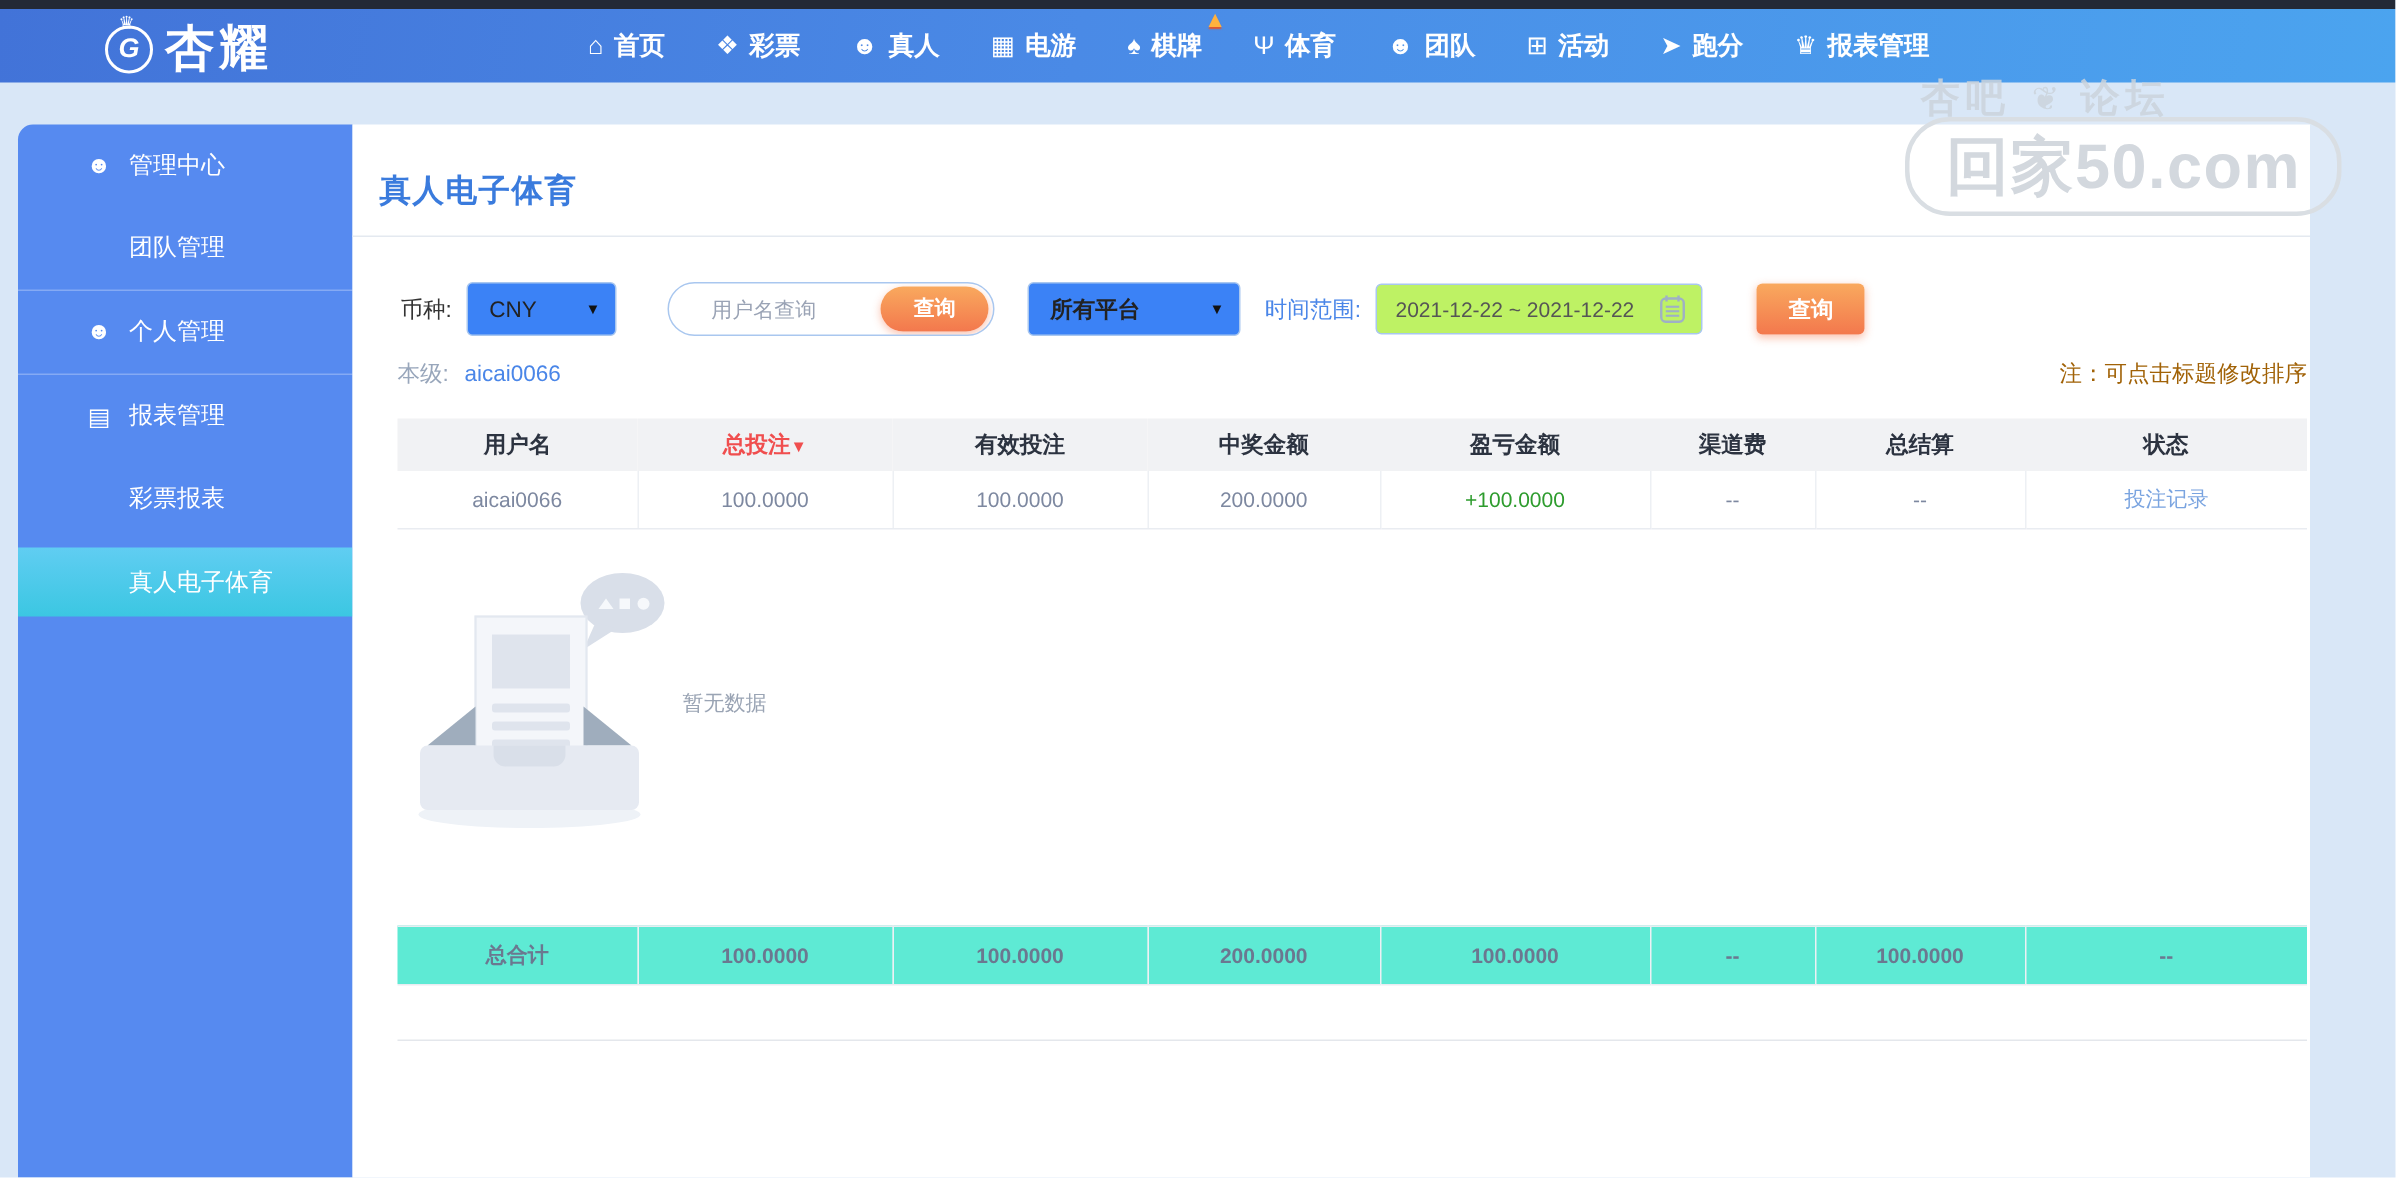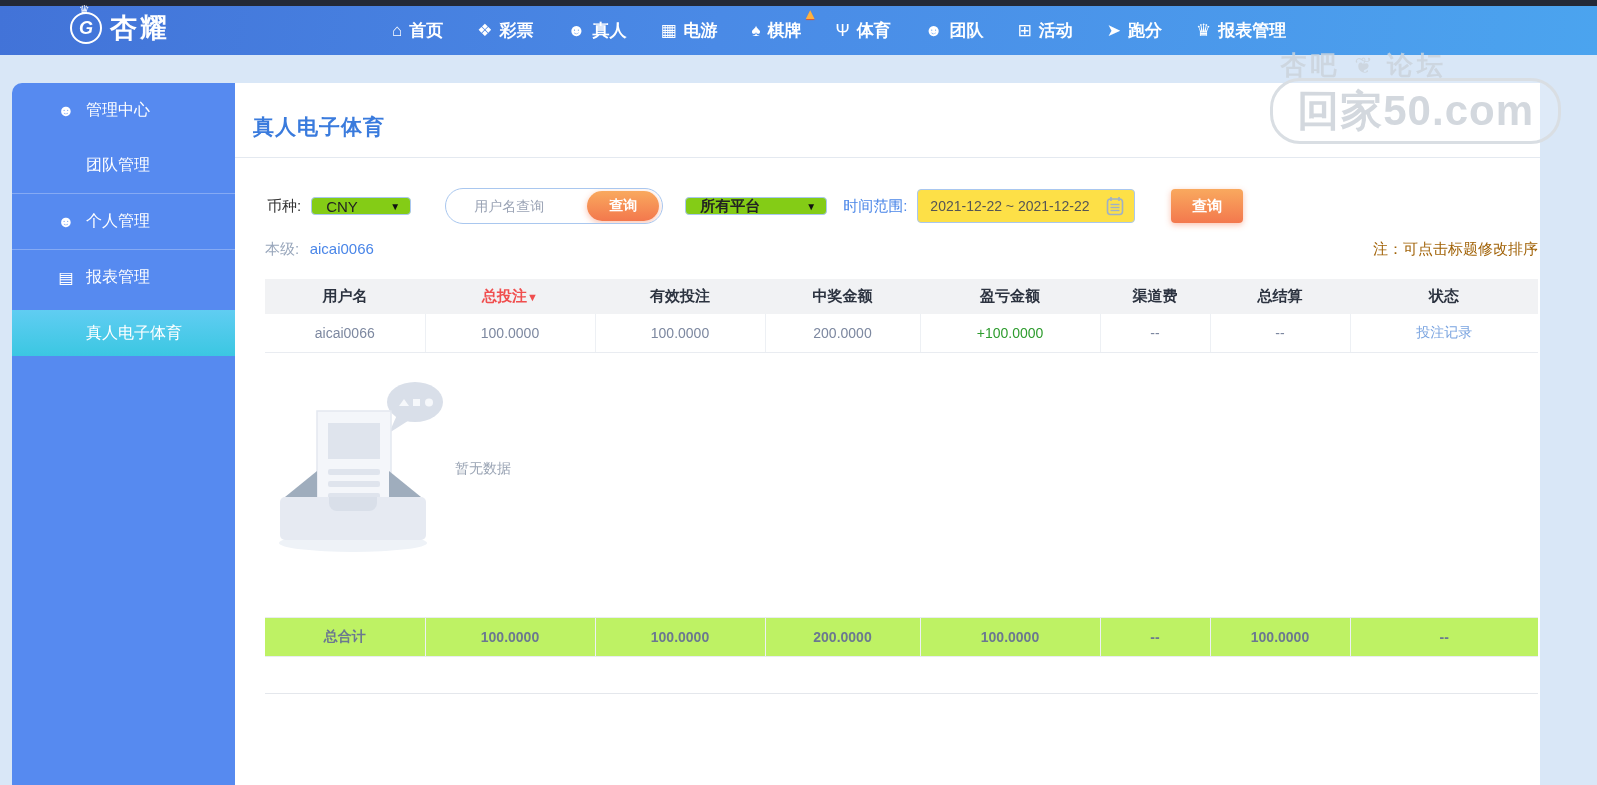--- a/index.html
+++ b/index.html
@@ -21,21 +21,21 @@
     background: linear-gradient(100deg, #4273d8 0%, #4a8ae6 45%, #4ba4ef 100%);
     display:flex; align-items:center; color:#fff;
   }
   .logo { position:absolute; left:70px; top:4px; display:flex; align-items:center; gap:8px; }
   .logo-badge {
     position:relative; width:32px; height:32px; border:2px solid #fff; border-radius:50%;
     display:flex; align-items:center; justify-content:center;
     font-weight:bold; font-size:18px; font-style:italic;
   }
   .logo-crown { position:absolute; top:-10px; left:7px; font-size:12px; line-height:1; }
-  .logo-text { font-size:27px; font-weight:800; letter-spacing:3px; }
+  .logo-text { font-size:33px; font-weight:800; letter-spacing:3px; }
   .nav-menu { margin-left:392px; display:flex; align-items:center; gap:34px; }
   .nav-item { display:flex; align-items:center; gap:7px; font-size:17px; font-weight:700; position:relative; white-space:nowrap; }
   .nav-item .ico { font-size:17px; font-weight:400; }
   .flame-badge {
     position:absolute; top:-13px; right:-16px; font-size:15px; line-height:1;
     color:#ffb23e; text-shadow:0 1px 1px #e2552d;
   }
 
   
   .wm-forum {
@@ -76,21 +76,21 @@
   .page-title {
     margin:30px 0 0 18px; color:#3a7bdd; font-size:21px; font-weight:800; letter-spacing:1px;
   }
   .title-rule { margin-top:16px; height:1px; background:#e4e9f0; }
 
   
   .filters { margin:30px 0 0 32px; display:flex; align-items:center; }
   .flabel { font-size:15px; color:#333; margin-right:10px; }
   .flabel.blue { color:#4a86e8; }
   .selectbox {
-    height:18px; border:1px solid #a9c7ef; border-radius:4px; background:#84cc16;
+    height:36px; border:1px solid #a9c7ef; border-radius:4px; background:#3b82f6;
     display:flex; align-items:center; justify-content:space-between;
     padding:0 10px 0 14px; font-size:15px; color:#222;
   }
   .selectbox .caret { font-size:10px; color:#111; }
   .sel-currency { width:100px; margin-right:34px; }
   .sel-platform { width:142px; margin-right:16px;font-weight:bold; }
   .search-pill {
     width:218px; height:36px; border:1px solid #a9c7ef; border-radius:18px;
     display:flex; align-items:center; margin-right:22px; background:#fff; overflow:hidden;
   }
@@ -99,21 +99,21 @@
     font-family:inherit; background:transparent; min-width:0;
   }
   .search-pill input::placeholder { color:#9aa3b5; }
   .btn-orange {
     border:none; color:#fff; font-family:inherit; font-weight:700;
     background:linear-gradient(180deg,#f9a95e 0%,#f3784d 100%);
     box-shadow:0 2px 6px rgba(243,120,77,.45);
   }
   .pill-btn { width:72px; height:30px; border-radius:15px; margin-right:3px; font-size:14px; flex:0 0 auto; }
   .datebox {
-    width:218px; height:34px; border:1px solid #a9c7ef; border-radius:4px; background:#fde047;
+    width:218px; height:34px; border:1px solid #a9c7ef; border-radius:4px; background:#bef264;
     display:flex; align-items:center; padding:0 10px 0 12px; margin-right:36px;
   }
   .datebox input {
     flex:1; border:none; outline:none; font-size:14px; color:#555; font-family:inherit; background:transparent; min-width:0;
   }
   .main-search-btn { width:72px; height:34px; border-radius:4px; font-size:15px; }
 
   
   .level-row {
     margin:16px 0 0 30px; width:1273px; display:flex; align-items:center; justify-content:space-between;
@@ -134,21 +134,21 @@
     border-bottom:1px solid #e9ecf1;
   }
   .report-table tbody td + td, .report-table tfoot td + td { border-left:1px solid #edf0f4; }
   .report-table td.pos { color:#2e9c2e; }
   .report-table td .cell-link { color:#7aa4e0; }
   .report-table td.empty-cell { height:265px; border-left:none; padding:0; vertical-align:top; }
   .report-table tfoot td {
     height:39px; text-align:center; font-size:14px; color:#6b7890; font-weight:600;
     border-bottom:1px solid #e9ecf1;
   }
-  .report-table tfoot tr.grand td { background:#bef264; }
+  .report-table tfoot tr.grand td { background:#5eead4; }
 
   
   .empty-wrap { padding-top:22px; display:flex; flex-direction:row; align-items:center; }
   .empty-caption { margin-top:8px; font-size:14px; color:#9aa4b4; }
 
   .bottom-rule { margin:36px 0 0 30px; width:1273px; height:1px; background:#e4e7ec; }
 </style>
 </head>
 <body>
 
@@ -224,20 +224,23 @@
   </div>
   <div class="side-sep" data-interactable="false"></div>
   <div class="side-item" data-interactable="true">
     <span class="ico" data-interactable="false">☻</span>
     <span data-interactable="false">个人管理</span>
   </div>
   <div class="side-sep" data-interactable="false"></div>
   <div class="side-item" data-interactable="true">
     <span class="ico" data-interactable="false">▤</span>
     <span data-interactable="false">报表管理</span>
+  </div>
+  <div class="side-item sub" data-interactable="true">
+    <span data-interactable="false">彩票报表</span>
   </div>
   <div class="side-item active" data-interactable="true">
     <span data-interactable="false">真人电子体育</span>
   </div>
 </aside>
 
 <main class="content" data-interactable="false">
   <h1 class="page-title" data-interactable="false">真人电子体育</h1>
   <div class="title-rule" data-interactable="false"></div>
 

